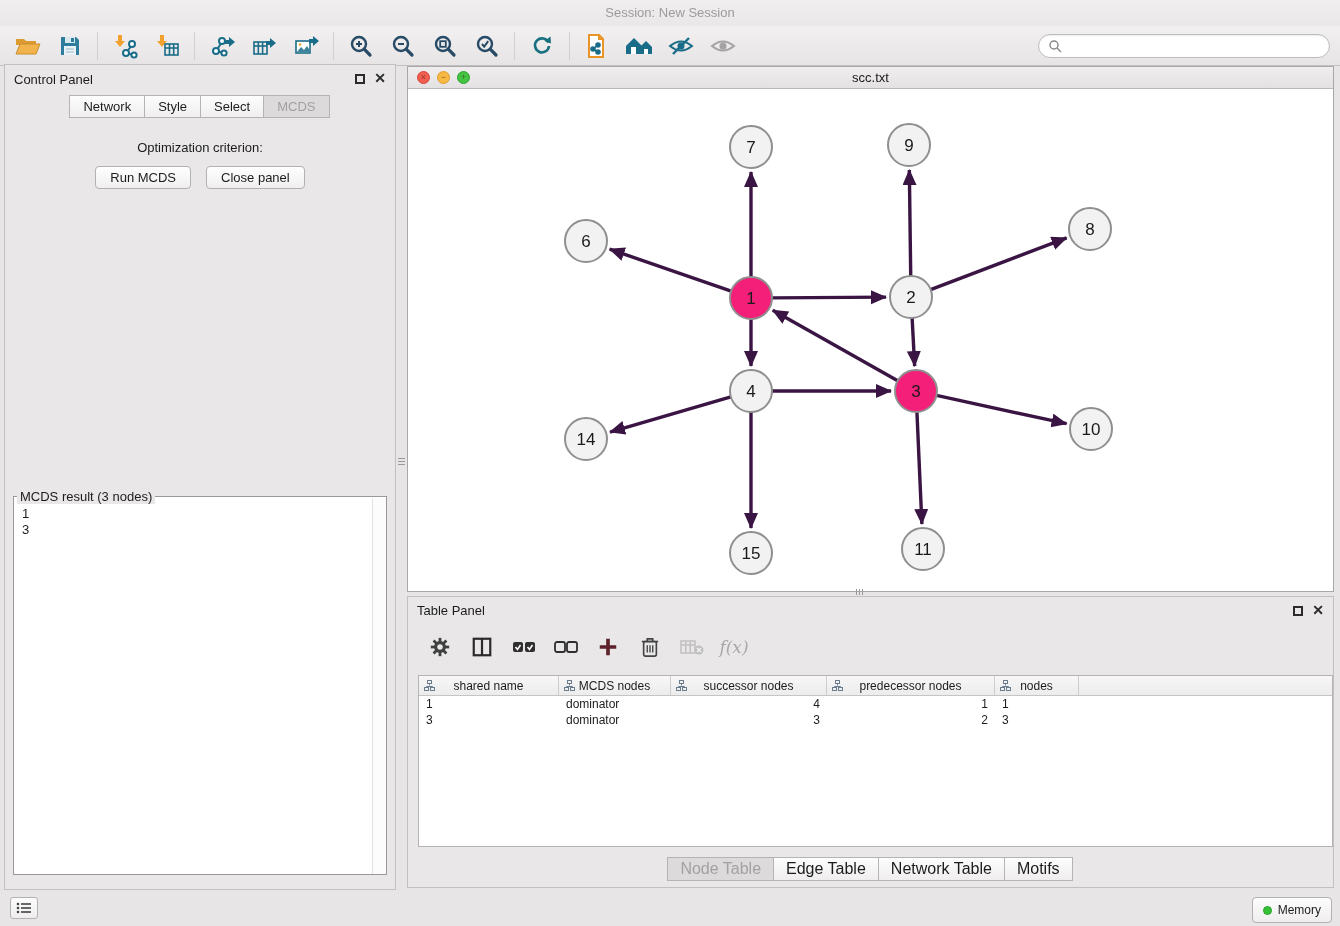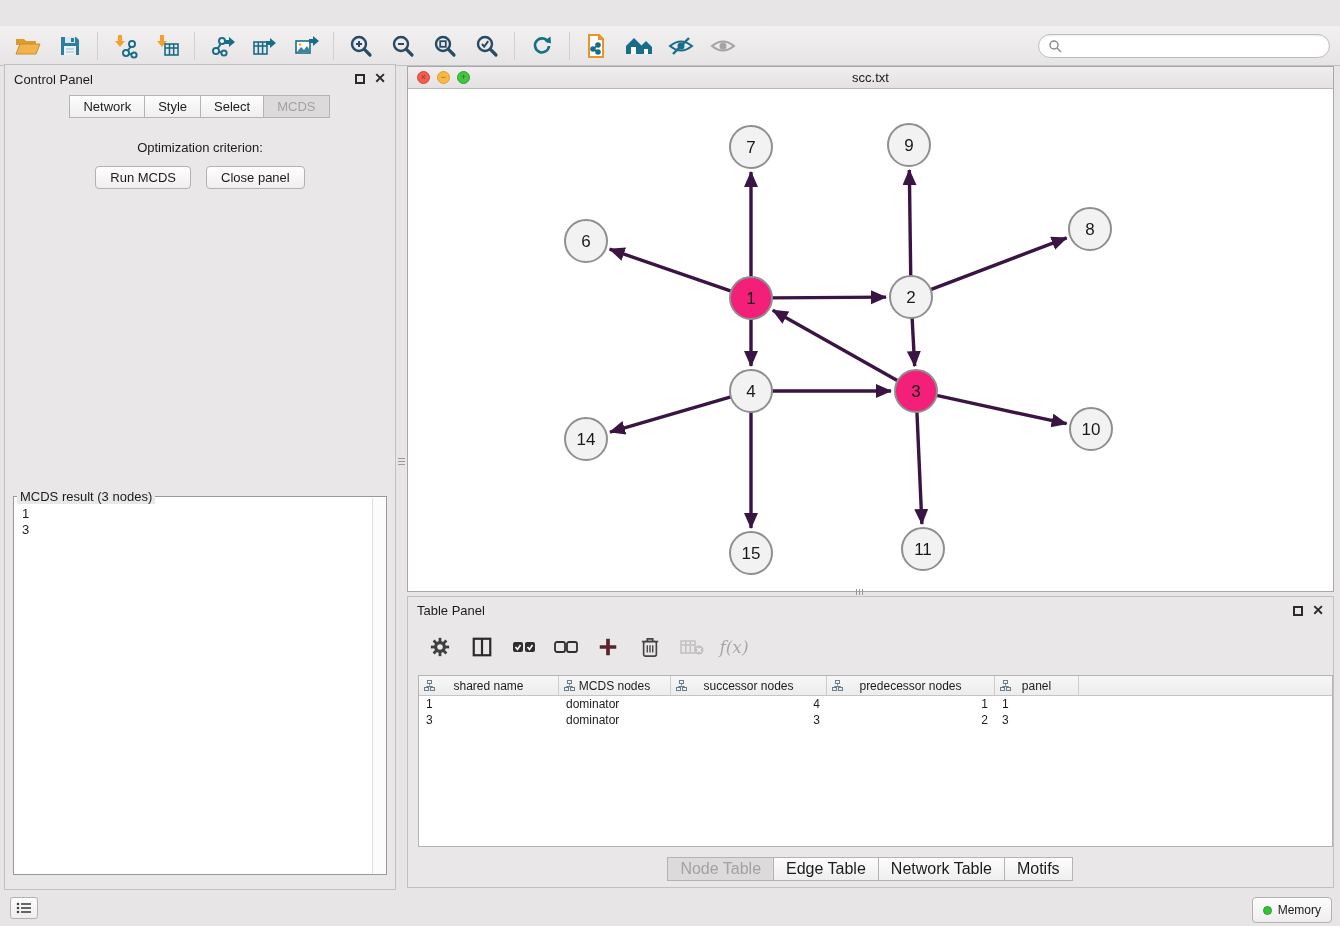--- a/index.html
+++ b/index.html
@@ -85,20 +85,23 @@
     background:linear-gradient(#fdfdfd,#efeded); display:flex; align-items:center; justify-content:center; }
   .memory-btn { position:absolute; right:8px; top:7px; height:26px; padding:4px 10px; border:1px solid #b3b1b1; border-radius:4px;
     background:linear-gradient(#fdfdfd,#efeded); display:flex; align-items:center; gap:6px; font-size:12px; color:#1c1c1c; }
   .memdot { width:9px; height:9px; border-radius:50%; background:#35c135; border:1px solid #28a228; }
 </style>
 </head>
 <body>
 
 <div class="app">
 
+  <div class="titlebar">
+    <span>Session: New Session</span>
+  </div>
 
   <div class="toolbar">
     <div class="tbtn">
       <svg width="28" height="24" viewBox="0 0 28 24">
         <path d="M2 5 h8 l2 2 h10 v4 H2 Z" fill="#dd9a2e"></path>
         <path d="M2 20 L6 10 h20 l-4 10 Z" fill="#f3b34c" stroke="#c98f2e" stroke-width="1"></path>
       </svg>
     </div>
     <div class="tbtn">
       <svg width="24" height="24" viewBox="0 0 24 24">
@@ -482,21 +485,21 @@
           </div>
           <div class="th" style="width: 84px;">
             <svg width="11" height="11" viewBox="0 0 11 11">
               <g fill="none" stroke="#6b7d8c" stroke-width="1">
                 <rect x="3.5" y="0.5" width="4" height="3"></rect>
                 <rect x="0.5" y="7.5" width="4" height="3"></rect>
                 <rect x="6.5" y="7.5" width="4" height="3"></rect>
                 <path d="M5.5 3.5 v2 M2.5 7.5 v-1 h6 v1"></path>
               </g>
             </svg>
-            <span>panel</span>
+            <span>nodes</span>
           </div>
         </div>
       <div>
           <div class="tr">
             <div class="td" style="width: 140px; text-align: left;">1</div>
             <div class="td" style="width: 112px; text-align: left;">dominator</div>
             <div class="td" style="width: 156px; text-align: right;">4</div>
             <div class="td" style="width: 168px; text-align: right;">1</div>
             <div class="td" style="width: 84px; text-align: left;">1</div>
           </div>

